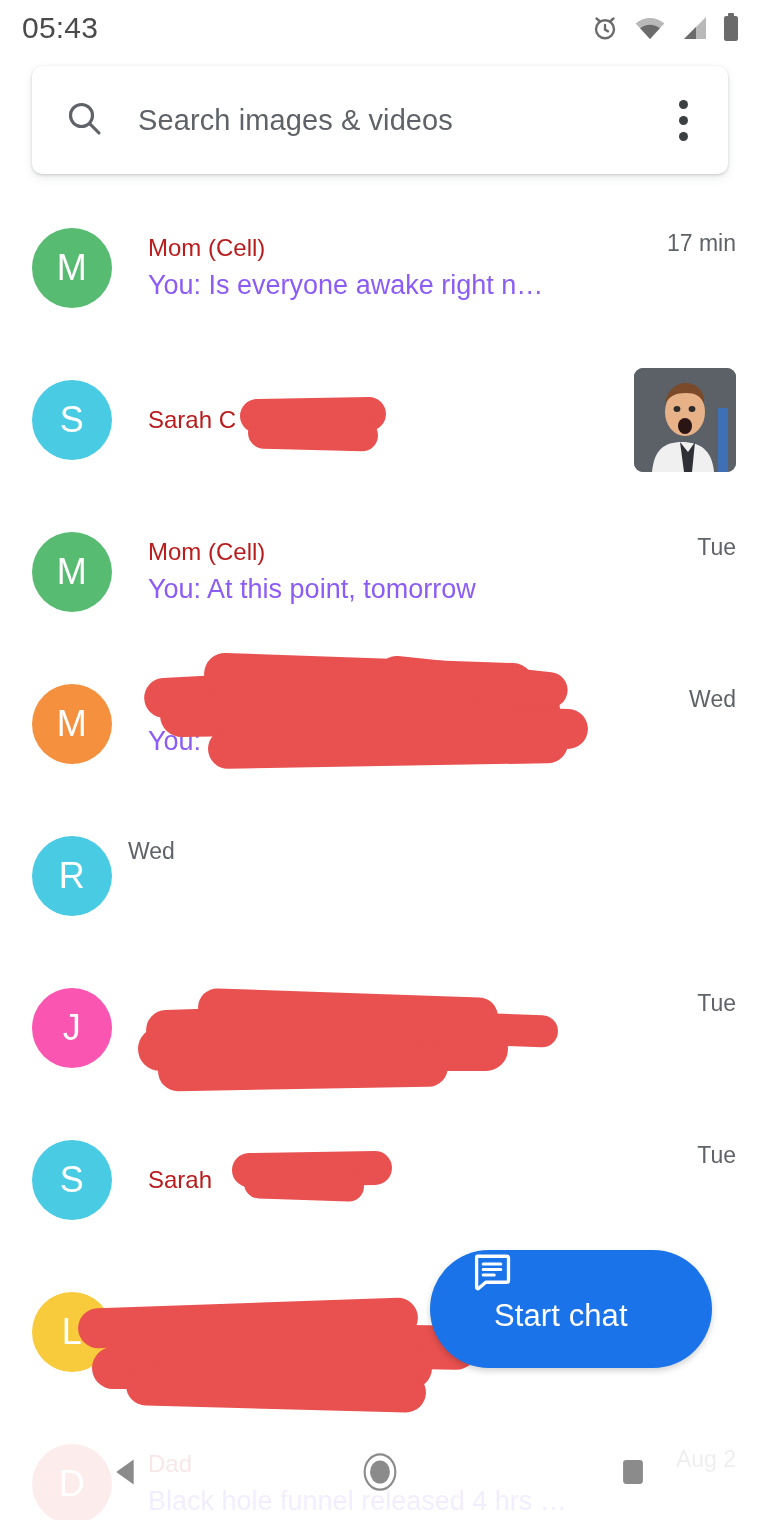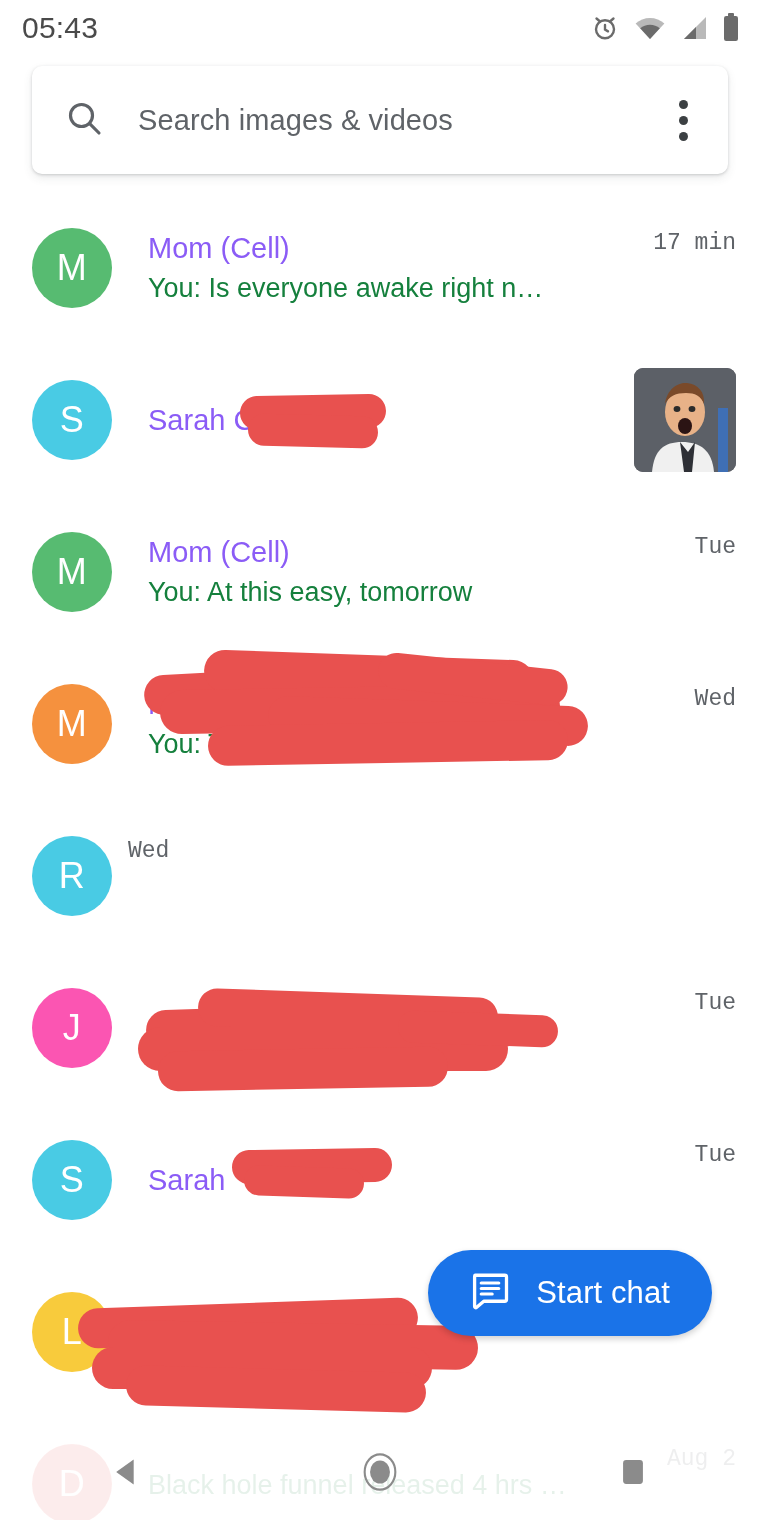--- a/index.html
+++ b/index.html
@@ -103,43 +103,42 @@
     font-weight: 400;
     letter-spacing: 0.5px;
   }
   .conv-text {
     flex: 1 1 auto;
     margin-left: 36px;
     min-width: 0;
     position: relative;
   }
   .conv-name {
-    font-size: 29px;
-    color: #8b5cf6;
+    font-size: 24px;
+    color: #b91c1c;
     line-height: 1.32;
     white-space: nowrap;
     overflow: hidden;
   }
   .conv-snippet {
     font-size: 27px;
-    color: #15803d;
+    color: #8b5cf6;
     line-height: 1.38;
     margin-top: 3px;
     white-space: nowrap;
     overflow: hidden;
   }
   .conv-time {
     flex: 0 0 auto;
     font-size: 23px;
     color: #5f6368;
     margin-left: 16px;
     align-self: flex-start;
     margin-top: 38px;
     white-space: nowrap;
-    font-family: Liberation Mono, monospace;
   }
   .conv-thumb {
     flex: 0 0 auto;
     width: 102px;
     height: 104px;
     border-radius: 9px;
     margin-left: 14px;
     overflow: hidden;
     background: #6e7075;
     position: relative;
@@ -154,30 +153,30 @@
     pointer-events: none;
     background: #e8514f;
     border-radius: 26px;
   }
 
   
   .fab {
     position: absolute;
     right: 48px;
     top: 1250px;
-    height: 86px;
+    height: 118px;
     min-width: 282px;
     background: #1a73e8;
     border-radius: 60px;
     display: flex;
-    align-items: center;
     padding: 0 42px 0 40px;
     box-sizing: border-box;
     color: #ffffff;
     box-shadow: 0 3px 6px rgba(0,0,0,0.18);
+    flex-direction: column;
   }
   .fab-label {
     font-size: 31px;
     margin-left: 24px;
     letter-spacing: 0.1px;
     white-space: nowrap;
   }
 
   
   .nav-bar {
@@ -286,21 +285,21 @@
       </svg>
     </div>
   </div>
 
   <div class="conv-row">
     <div class="avatar" style="background:#57bb71">
       <span>M</span>
     </div>
     <div class="conv-text">
       <div class="conv-name">Mom (Cell)</div>
-      <div class="conv-snippet">You: At this easy, tomorrow</div>
+      <div class="conv-snippet">You: At this point, tomorrow</div>
     </div>
     <div class="conv-time">Tue</div>
   </div>
 
   <div class="conv-row">
     <div class="avatar" style="background:#f5913e">
       <span>M</span>
     </div>
     <div class="conv-text">
       <div class="conv-name">M</div>
@@ -362,20 +361,21 @@
       <div class="scribble" style="left:-56px; top:16px; width:340px; height:42px; transform:rotate(0deg)"></div>
       <div class="scribble" style="left:-22px; top:38px; width:300px; height:40px; transform:rotate(1.5deg)"></div>
     </div>
   </div>
 
   <div class="conv-row faded">
     <div class="avatar" style="background:#e8514f">
       <span>D</span>
     </div>
     <div class="conv-text">
+      <div class="conv-name">Dad</div>
       <div class="conv-snippet">Black hole funnel released 4 hrs …</div>
     </div>
     <div class="conv-time">Aug 2</div>
   </div>
 
 </div>
 
 <div class="fab">
   <span>
     <svg width="44" height="44" viewBox="0 0 24 24">

